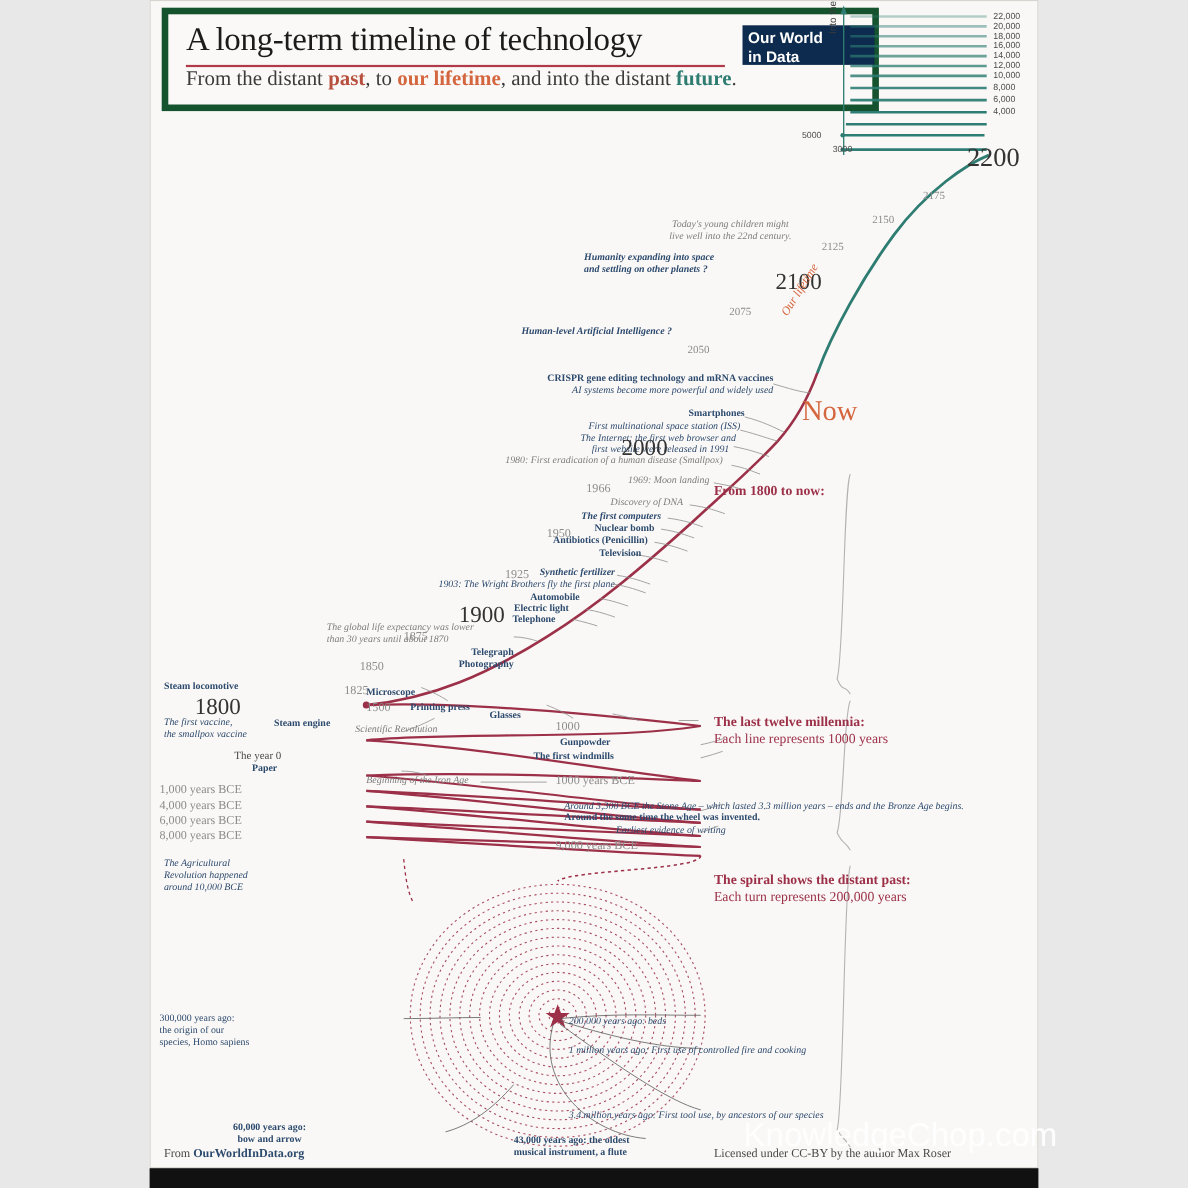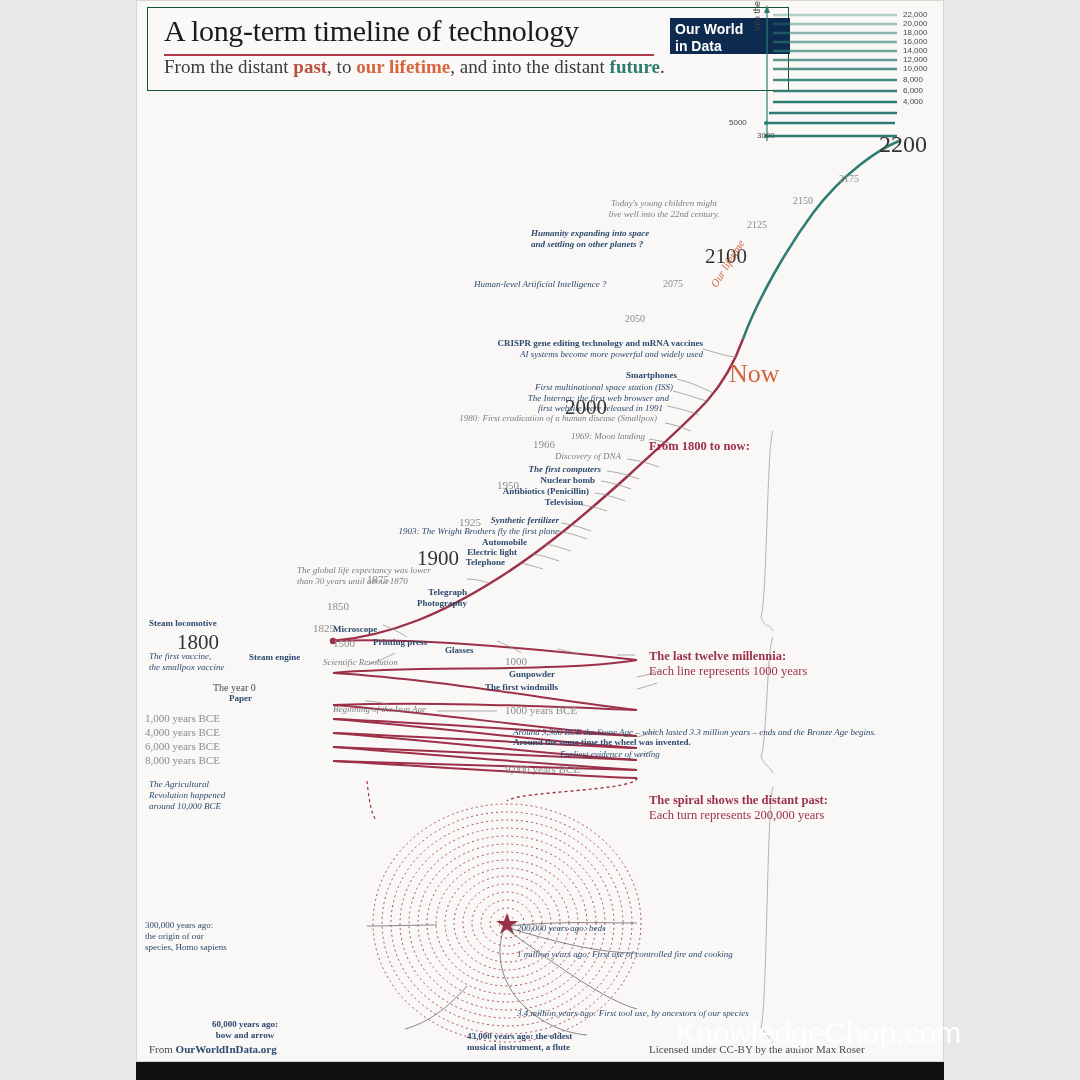--- a/index.html
+++ b/index.html
@@ -1,20 +1,20 @@
 <!DOCTYPE html>
 <html><head>
 <meta charset="utf-8">
 <style>
   html,body{margin:0;padding:0;background:#e8e8e8;}
   body{width:1080px;height:1080px;overflow:hidden;font-family:"Liberation Serif",serif;}
   #poster{position:absolute;left:136px;top:0;width:808px;height:1062px;background:#faf8f6;border:1px solid #d8d4d0;box-sizing:border-box;}
   #blackbar{position:absolute;left:136px;top:1062px;width:808px;height:18px;background:#111;}
   
-  #headerbox{position:absolute;left:10px;top:6px;width:640px;height:82px;border:1px solid #14532d;background:#fbf9f7;}
+  #headerbox{position:absolute;left:10px;top:6px;width:640px;height:82px;border:6px solid #14532d;background:#fbf9f7;}
   #title{position:absolute;left:16px;top:6px;font-size:30px;color:#1b1b1b;letter-spacing:-0.3px;}
   #titleline{position:absolute;left:16px;top:46px;width:490px;height:2px;background:#b03a4a;}
   #subtitle{position:absolute;left:16px;top:48px;font-size:19px;color:#3b3b3b;}
   #subtitle .past{color:#b8503f;font-weight:bold;}
   #subtitle .life{color:#d4663f;font-weight:bold;}
   #subtitle .fut{color:#2f7d72;font-weight:bold;}
   #owid{position:absolute;left:522px;top:10px;width:120px;height:36px;background:#0d2b4e;color:#fff;
         font-family:"Liberation Sans",sans-serif;font-size:14px;font-weight:bold;line-height:17px;padding:3px 5px;box-sizing:border-box;}
   
   .lbl{position:absolute;font-size:9px;line-height:11px;color:#2c4a6e;font-style:italic;}
@@ -190,21 +190,21 @@
   <div class="yr yrsm" style="left:656px;top:194px;">2150</div>
   <div class="yr yrsm" style="left:610px;top:218px;">2125</div>
   <div class="yr yrbig" style="left:568px;top:243px;">2100</div>
   <div class="yr yrsm" style="left:526px;top:277px;">2075</div>
   <div class="yr yrsm" style="left:488px;top:312px;">2050</div>
 
   <div class="lbl grey" style="left:452px;top:197px;width:150px;white-space:pre-line;text-align:center;">Today's young children might
 live well into the 22nd century.</div>
   <div class="lbl" style="left:394px;top:227px;width:160px;white-space:pre-line;font-weight:bold;">Humanity expanding into space
 and settling on other planets ?</div>
-  <div class="lbl" style="left:337px;top:278px;font-weight:normal;">Human-level Artificial Intelligence ?</div>
+  <div class="lbl" style="left:337px;top:295px;font-weight:bold;">Human-level Artificial Intelligence ?</div>
   <div id="ourlifetime">Our lifetime</div>
   <div id="now">Now</div>
 
   <div class="lbl" style="left:206px;top:337px;width:360px;text-align:right;"><b>CRISPR gene editing technology and mRNA vaccines</b></div>
   <div class="lbl" style="left:206px;top:348px;width:360px;text-align:right;">AI systems become more powerful and widely used</div>
   <div class="lbl" style="left:300px;top:369px;width:240px;text-align:right;font-weight:bold;font-style:normal;">Smartphones</div>
   <div class="lbl" style="left:240px;top:381px;width:296px;text-align:right;">First multinational space station (ISS)</div>
   <div class="lbl" style="left:240px;top:392px;width:292px;text-align:right;">The Internet: the first web browser and</div>
   <div class="lbl" style="left:240px;top:402px;width:286px;text-align:right;">first website were released in 1991</div>
   <div class="lbl grey" style="left:180px;top:412px;width:340px;text-align:right;">1980: First eradication of a human disease (Smallpox)</div>

